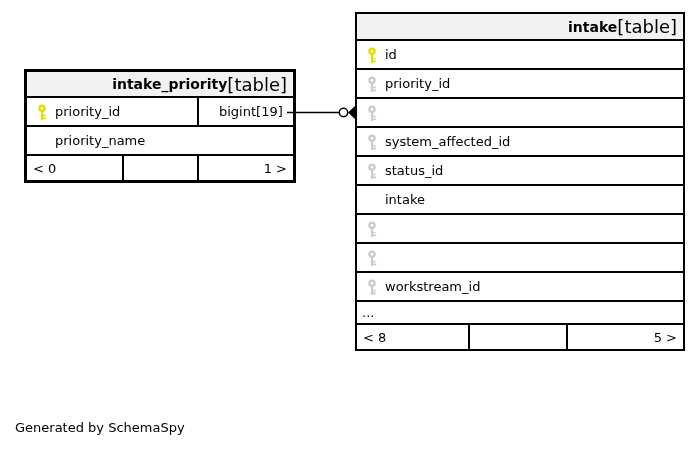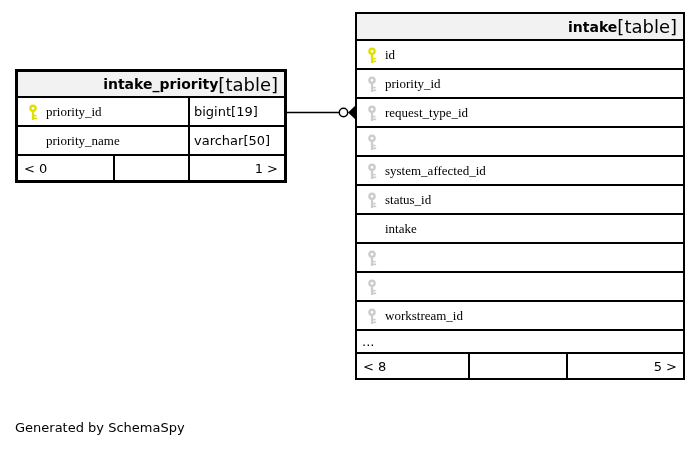--- a/index.html
+++ b/index.html
@@ -17,35 +17,35 @@
   .tbl{position:absolute;background:var(--row-bg);border:2px solid var(--border);}
   .tbl.focus{border-width:3px;}
   .tbl-header{
     display:flex;justify-content:flex-end;align-items:center;
     background:var(--header-bg);border-bottom:2px solid var(--border);
     padding:0 6px 0 7px;
   }
   .tname{font-weight:bold;font-size:14px;white-space:nowrap;}
   .ttag{font-size:18px;white-space:nowrap;}
   .row{display:flex;align-items:stretch;border-bottom:2px solid var(--border);font-size:13px;background:var(--row-bg);}
-  .ccell{display:flex;align-items:center;flex:1 1 auto;padding-left:10px;min-width:0;font-family:Liberation Serif, serif;}
+  .ccell{display:flex;align-items:center;flex:1 1 auto;padding-left:10px;min-width:0;}
   .key{width:10px;height:16px;margin-right:8px;flex:none;}
   .key.hidden{visibility:hidden;}
   .key.pk circle{stroke:var(--pk-key);}  .key.pk rect{fill:var(--pk-key);}
   .key.fk circle{stroke:var(--fk-key);}  .key.fk rect{fill:var(--fk-key);}
   .key circle{fill:none;stroke-width:2.4;}
-  .tcell{flex:none;border-left:2px solid var(--border);display:flex;align-items:center;padding-left:4px;}
+  .tcell{flex:none;border-left:2px solid var(--border);display:flex;align-items:center;padding-left:20px;}
   .ellipsis-row{display:flex;align-items:center;border-bottom:2px solid var(--border);font-size:13px;padding-left:5px;}
   .stats{display:flex;align-items:stretch;font-size:13px;}
   .stats .scell{display:flex;align-items:center;padding:0 6px;}
   .stats .scell.mid,.stats .scell.first{border-right:2px solid var(--border);}
   .stats .scell.last{flex:1 1 auto;justify-content:flex-end;}
 
   
-  #t-left{left:15px;top:69px;width:272px;}
+  #t-left{left:24px;top:69px;width:272px;}
   #t-left .tbl-header{height:26px;}
   #t-left .row{height:29px;}
   #t-left .tcell{width:96px;}
   #t-left .stats{height:24px;}
   #t-left .scell.first{width:97px;}
   #t-left .scell.mid{width:75px;}
 
   
   #t-right{left:355px;top:12px;width:330px;}
   #t-right .tbl-header{height:27px;}
@@ -76,21 +76,20 @@
         </svg>
       <span>priority_id</span>
     </div>
     <div class="tcell">bigint[19]</div>
   </div>
   <div class="row">
     <div class="ccell">
       <svg class="key hidden" viewBox="0 0 10 16"></svg>
       <span>priority_name</span>
     </div>
-    <div class="tcell">varchar[50]</div>
   </div>
   <div class="stats">
     <div class="scell first">&lt; 0</div>
     <div class="scell mid"></div>
     <div class="scell last">1 &gt;</div>
   </div>
 </div>
 
 <svg id="connector" viewBox="0 0 69 21">
   <line x1="0" y1="10.5" x2="53" y2="10.5" stroke="#000" stroke-width="1.6"></line>
@@ -127,31 +126,20 @@
     </div>
   </div>
   <div class="row">
     <div class="ccell">
       <svg class="key fk" viewBox="0 0 10 16">
           <circle cx="5" cy="4.3" r="2.6"></circle>
           <rect x="3.9" y="6.6" width="2.2" height="9.4"></rect>
           <rect x="6" y="10.8" width="2.6" height="1.6"></rect>
           <rect x="6" y="13.5" width="3.2" height="1.7"></rect>
         </svg>
-      <span>request_type_id</span>
-    </div>
-  </div>
-  <div class="row">
-    <div class="ccell">
-      <svg class="key fk" viewBox="0 0 10 16">
-          <circle cx="5" cy="4.3" r="2.6"></circle>
-          <rect x="3.9" y="6.6" width="2.2" height="9.4"></rect>
-          <rect x="6" y="10.8" width="2.6" height="1.6"></rect>
-          <rect x="6" y="13.5" width="3.2" height="1.7"></rect>
-        </svg>
     </div>
   </div>
   <div class="row">
     <div class="ccell">
       <svg class="key fk" viewBox="0 0 10 16">
           <circle cx="5" cy="4.3" r="2.6"></circle>
           <rect x="3.9" y="6.6" width="2.2" height="9.4"></rect>
           <rect x="6" y="10.8" width="2.6" height="1.6"></rect>
           <rect x="6" y="13.5" width="3.2" height="1.7"></rect>
         </svg>

